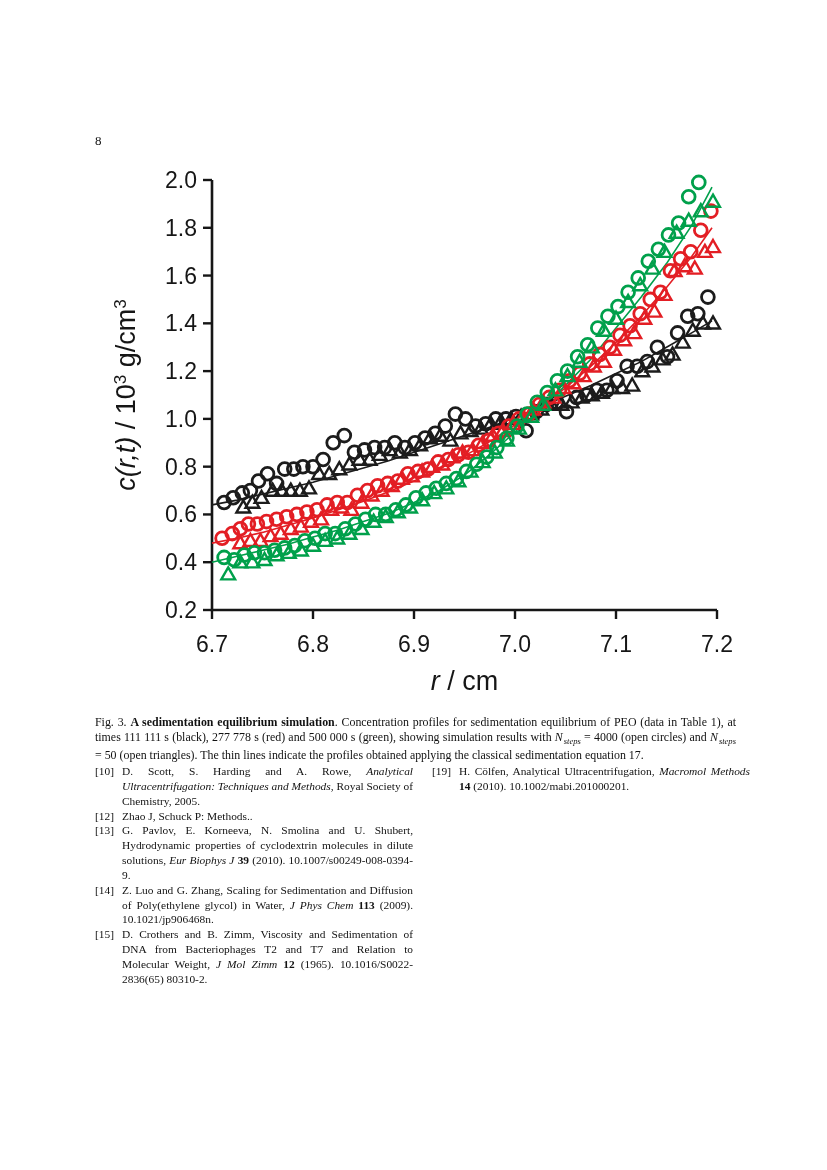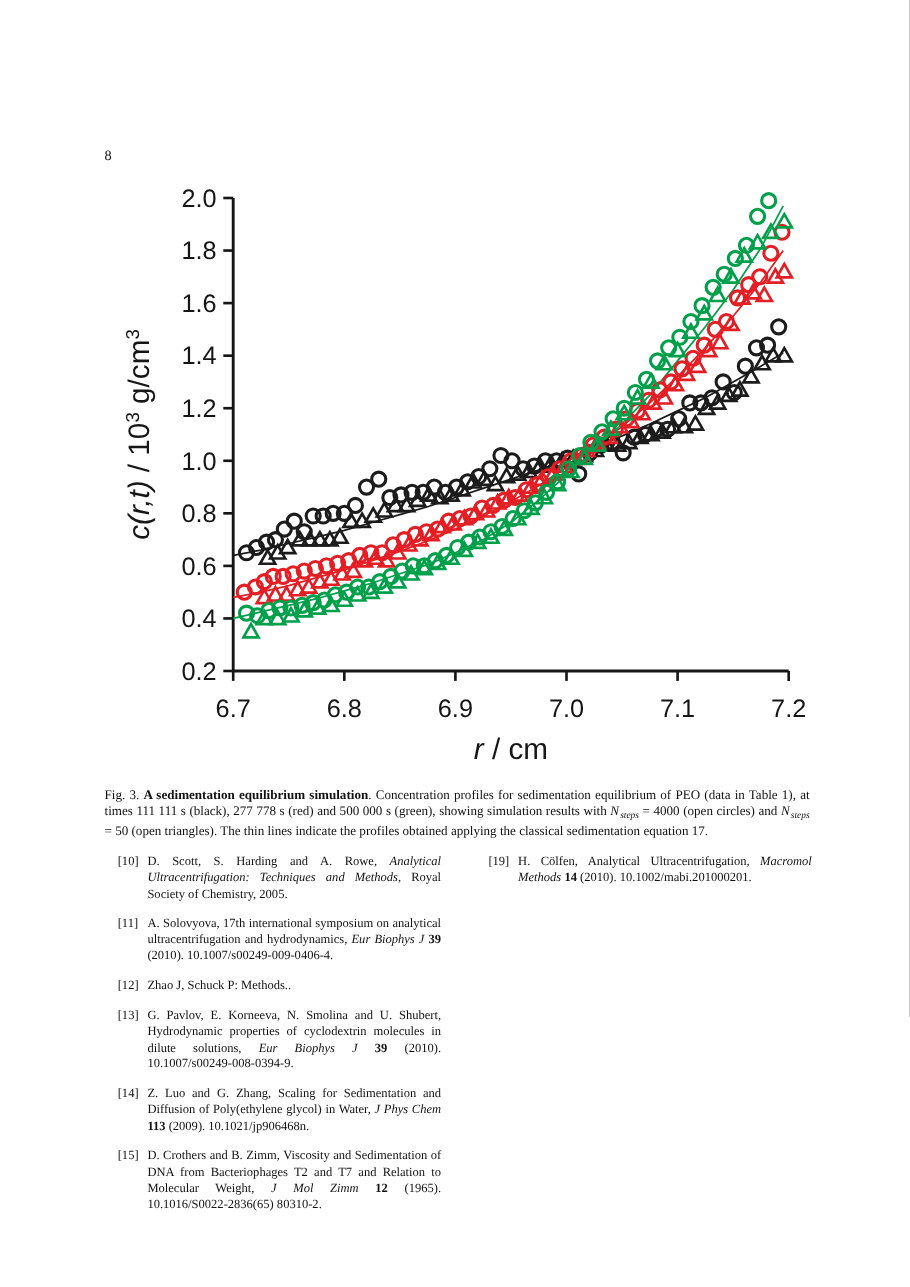--- a/index.html
+++ b/index.html
@@ -8,21 +8,21 @@
   .running-header{position:absolute;left:95px;top:133px;width:640px;height:18px;font-size:13px;}
   .page-num{position:absolute;left:0;top:0;font-style:normal;}
   .run-title{display:block;text-align:center;font-style:italic;}
   #chart-svg{position:absolute;left:0;top:0;width:827px;height:705px;overflow:visible;}
   .tick-label{font-family:"Liberation Sans",sans-serif;font-size:23px;fill:#161616;}
   .axis-title{font-family:"Liberation Sans",sans-serif;font-size:27px;fill:#161616;}
   .caption{position:absolute;left:78px;top:698px;width:641px;margin:17px;font-size:11.9px;line-height:14.7px;
            text-align:justify;}
   .refs{position:absolute;left:95px;top:764px;width:655px;display:flex;gap:19px;}
   .ref-col{width:318px;font-size:11.4px;line-height:14.85px;}
-  .ref{margin:12px;padding-left:27px;text-indent:-27px;text-align:justify;}
+  .ref{margin:0;padding-left:27px;text-indent:-27px;text-align:justify;}
   .ref-label{display:inline-block;width:27px;text-indent:0;}
   .rt-b{font-weight:bold;}
   .rt-i{font-style:italic;}
   .rt-sub{font-style:italic;font-size:72%;vertical-align:-20%;margin-left:1px;}
 </style>
 </head>
 <body>
 
 <div class="page">
 
@@ -368,21 +368,20 @@
         <path d="M 700.8 204.2 L 707.7 216.3 L 693.9 216.3 Z" stroke-width="2.4" stroke-linejoin="miter"></path>
         <path d="M 713.0 194.6 L 719.9 206.7 L 706.1 206.7 Z" stroke-width="2.4" stroke-linejoin="miter"></path>
       </g>
     </svg>
 
   <p class="caption" id="fig-caption"><span>Fig. 3. </span><span class="rt-b">A sedimentation equilibrium simulation</span><span>. Concentration profiles for sedimentation equilibrium of PEO (data in Table 1), at times 111 111 s (black), 277 778 s (red) and 500 000 s (green), showing simulation results with </span><span class="rt-i">N</span><span class="rt-sub">steps</span><span> = 4000 (open circles) and </span><span class="rt-i">N</span><span class="rt-sub">steps</span><span> = 50 (open triangles). The thin lines indicate the profiles obtained applying the classical sedimentation equation 17.</span></p>
 
   <div class="refs">
     <div class="ref-col" id="ref-col-left">
         <p class="ref"><span class="ref-label">[10]</span><span>D. Scott, S. Harding and A. Rowe, </span><span class="rt-i">Analytical Ultracentrifugation: Techniques and Methods</span><span>, Royal Society of Chemistry, 2005.</span></p>
-        <p class="ref"><span class="ref-label">[11]</span><span>A. Solovyova, 17th international symposium on analytical ultracentrifugation and hydrodynamics, </span><span class="rt-i">Eur Biophys J</span><span> </span><span class="rt-b">39</span><span> (2010). 10.1007/s00249-009-0406-4.</span></p>
         <p class="ref"><span class="ref-label">[12]</span><span>Zhao J, Schuck P: Methods..</span></p>
         <p class="ref"><span class="ref-label">[13]</span><span>G. Pavlov, E. Korneeva, N. Smolina and U. Shubert, Hydrodynamic properties of cyclodextrin molecules in dilute solutions, </span><span class="rt-i">Eur Biophys J</span><span> </span><span class="rt-b">39</span><span> (2010). 10.1007/s00249-008-0394-9.</span></p>
         <p class="ref"><span class="ref-label">[14]</span><span>Z. Luo and G. Zhang, Scaling for Sedimentation and Diffusion of Poly(ethylene glycol) in Water, </span><span class="rt-i">J Phys Chem</span><span> </span><span class="rt-b">113</span><span> (2009). 10.1021/jp906468n.</span></p>
         <p class="ref"><span class="ref-label">[15]</span><span>D. Crothers and B. Zimm, Viscosity and Sedimentation of DNA from Bacteriophages T2 and T7 and Relation to Molecular Weight, </span><span class="rt-i">J Mol Zimm</span><span> </span><span class="rt-b">12</span><span> (1965). 10.1016/S0022-2836(65) 80310-2.</span></p>
       </div>
     <div class="ref-col" id="ref-col-right">
         <p class="ref"><span class="ref-label">[19]</span><span>H. Cölfen, Analytical Ultracentrifugation, </span><span class="rt-i">Macromol Methods</span><span> </span><span class="rt-b">14</span><span> (2010). 10.1002/mabi.201000201.</span></p>
       </div>
   </div>
 

